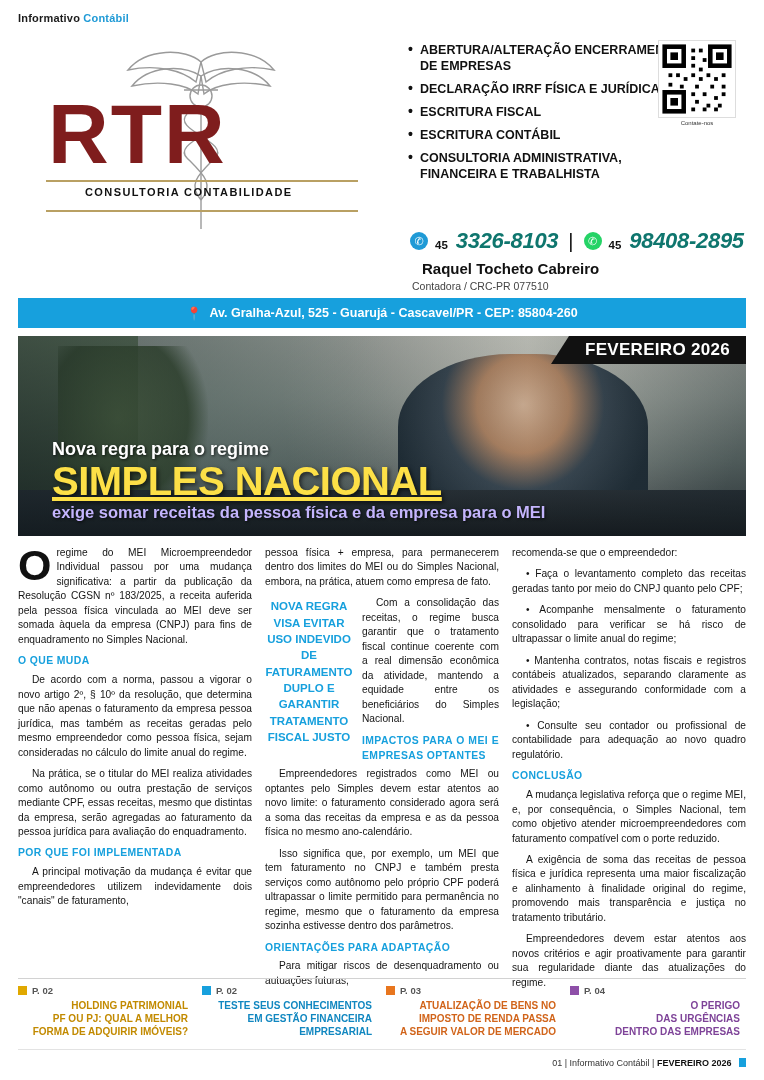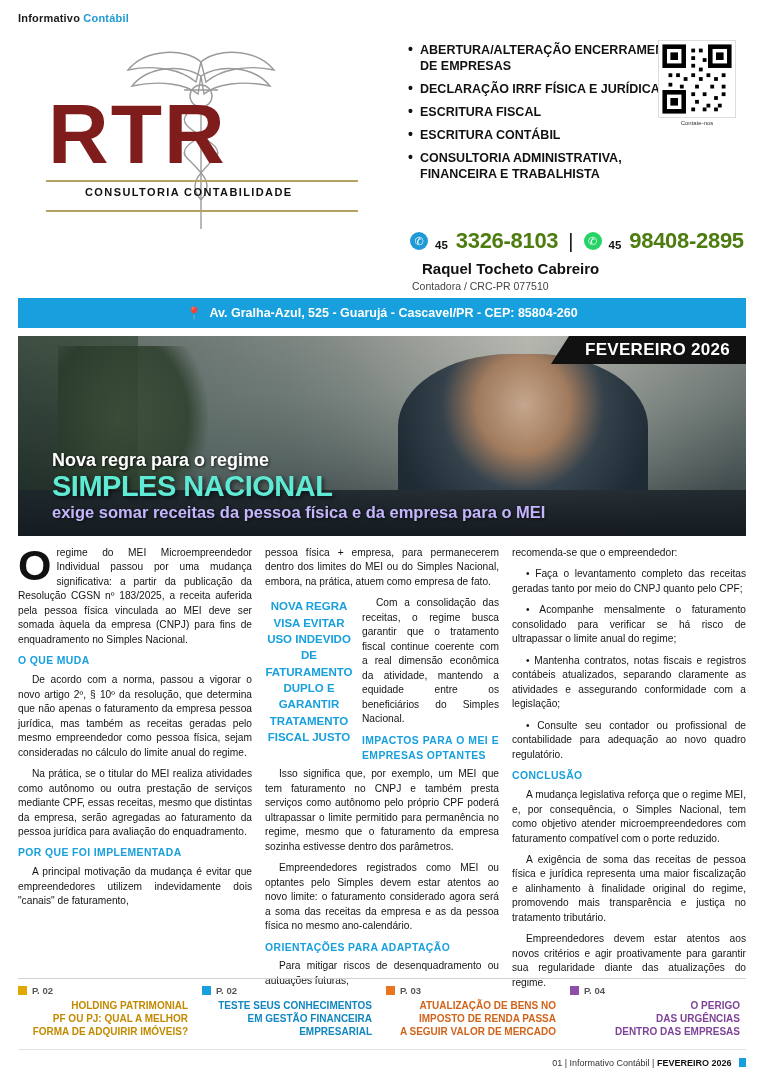--- a/index.html
+++ b/index.html
@@ -39,21 +39,21 @@
         border:1px solid #ddd; }
   .qr-cap { position:absolute; right:10px; top:108px; width:78px; text-align:center;
             font-size:6px; color:#333; }
 
   .phones { position:absolute; left:392px; top:216px; width:350px; display:flex;
             align-items:center; gap:6px; }
   .pic { width:18px; height:18px; border-radius:50%; display:inline-flex; align-items:center;
          justify-content:center; color:#fff; font-size:11px; }
   .pic.tel { background:#1f9ad6; }
   .pic.wa { background:#25d366; }
-  .pnum { font-size:22px; font-weight:bold; color:#4d7c0f; letter-spacing:-.3px; }
+  .pnum { font-size:22px; font-weight:bold; color:#0f766e; letter-spacing:-.3px;font-style:italic; }
   .pdd { font-size:11.5px; font-weight:bold; color:#111; margin:0 2px 0 1px; position:relative; top:4px; }
   .sep { font-size:20px; color:#111; margin:0 4px; }
 
   .contadora { position:absolute; left:404px; top:248px; font-size:15px; font-weight:bold; color:#111; }
   .crc { position:absolute; left:394px; top:268px; font-size:10.5px; color:#444; }
 
   
   .addr { margin-top:18px; height:30px; background:#17a0dd; color:#fff; display:flex;
           align-items:center; justify-content:center; font-size:12.5px; font-weight:bold; gap:7px; }
   .addr .pin { font-size:13px; }
@@ -79,22 +79,22 @@
   .hero-shade { position:absolute; inset:0;
       background:linear-gradient(90deg, rgba(20,30,35,.55) 0%, rgba(20,30,35,.30) 45%, rgba(20,30,35,.10) 70%, rgba(20,30,35,.35) 100%); }
 
   .date-badge { position:absolute; right:0; top:0; height:28px; background:#111; color:#fff;
       display:flex; align-items:center; padding:0 16px 0 34px; font-size:17px; font-weight:bold;
       letter-spacing:.3px; clip-path: polygon(18px 0, 100% 0, 100% 100%, 0 100%); }
 
   .hero-titles { position:absolute; left:34px; bottom:14px; width:700px; }
   .ht1 { font-size:18px; font-weight:bold; color:#fff; text-shadow:1px 1px 3px rgba(0,0,0,.75);
          margin-bottom:1px; }
-  .ht2 { font-size:29px; font-weight:bold; color:#5eead4; line-height:1;
-         text-shadow:2px 2px 4px rgba(0,0,0,.6); margin:0 0 2px 0; letter-spacing:-.5px; }
+  .ht2 { font-size:40px; font-weight:bold; color:#fde047; line-height:1;
+         text-shadow:2px 2px 4px rgba(0,0,0,.6); margin:0 0 2px 0; letter-spacing:-.5px;text-decoration:underline; }
   .ht3 { font-size:16.5px; font-weight:bold; color:#c4b5fd; text-shadow:1px 1px 3px rgba(0,0,0,.75); }
 
   
   .article { margin-top:10px; display:flex; gap:13px; height:455px; }
   .col { width:238px; font-size:10.2px; line-height:1.42; color:#141414; text-align:justify; }
   .col p { margin:0 0 7px 0; text-indent:14px; }
   .col p.noind { text-indent:0; }
   .dropcap { float:left; font-size:43px; line-height:34px; font-weight:bold; padding:2px 5px 0 0;
              color:#111; }
   .subh { color:#17a0dd; font-weight:bold; font-size:10.4px; margin:4px 0 4px 0; letter-spacing:.4px; }
@@ -248,22 +248,22 @@
       <p>Na prática, se o titular do MEI realiza atividades como autônomo ou outra prestação de serviços mediante CPF, essas receitas, mesmo que distintas da empresa, serão agregadas ao faturamento da pessoa jurídica para avaliação do enquadramento.</p>
       <div class="subh">POR QUE FOI IMPLEMENTADA</div>
       <p>A principal motivação da mudança é evitar que empreendedores utilizem indevidamente dois "canais" de faturamento,</p>
     </div>
 
     <div class="col">
       <p class="noind">pessoa física + empresa, para permanecerem dentro dos limites do MEI ou do Simples Nacional, embora, na prática, atuem como empresa de fato.</p>
       <div class="pull">NOVA REGRA VISA EVITAR USO INDEVIDO DE FATURAMENTO DUPLO E GARANTIR TRATAMENTO FISCAL JUSTO</div>
       <p>Com a consolidação das receitas, o regime busca garantir que o tratamento fiscal continue coerente com a real dimensão econômica da atividade, mantendo a equidade entre os beneficiários do Simples Nacional.</p>
       <div class="subh">IMPACTOS PARA O MEI E EMPRESAS OPTANTES</div>
+      <p>Empreendedores registrados como MEI ou optantes pelo Simples devem estar atentos ao novo limite: o faturamento considerado agora será a soma das receitas da empresa e as da pessoa física no mesmo ano-calendário.</p>
       <p>Isso significa que, por exemplo, um MEI que tem faturamento no CNPJ e também presta serviços como autônomo pelo próprio CPF poderá ultrapassar o limite permitido para permanência no regime, mesmo que o faturamento da empresa sozinha estivesse dentro dos parâmetros.</p>
-      <p>Empreendedores registrados como MEI ou optantes pelo Simples devem estar atentos ao novo limite: o faturamento considerado agora será a soma das receitas da empresa e as da pessoa física no mesmo ano-calendário.</p>
       <div class="subh">ORIENTAÇÕES PARA ADAPTAÇÃO</div>
       <p>Para mitigar riscos de desenquadramento ou autuações futuras,</p>
     </div>
 
     <div class="col">
       <p class="noind">recomenda-se que o empreendedor:</p>
       <p>• Faça o levantamento completo das receitas geradas tanto por meio do CNPJ quanto pelo CPF;</p>
       <p>• Acompanhe mensalmente o faturamento consolidado para verificar se há risco de ultrapassar o limite anual do regime;</p>
       <p>• Mantenha contratos, notas fiscais e registros contábeis atualizados, separando claramente as atividades e assegurando conformidade com a legislação;</p>
       <p>• Consulte seu contador ou profissional de contabilidade para adequação ao novo quadro regulatório.</p>

